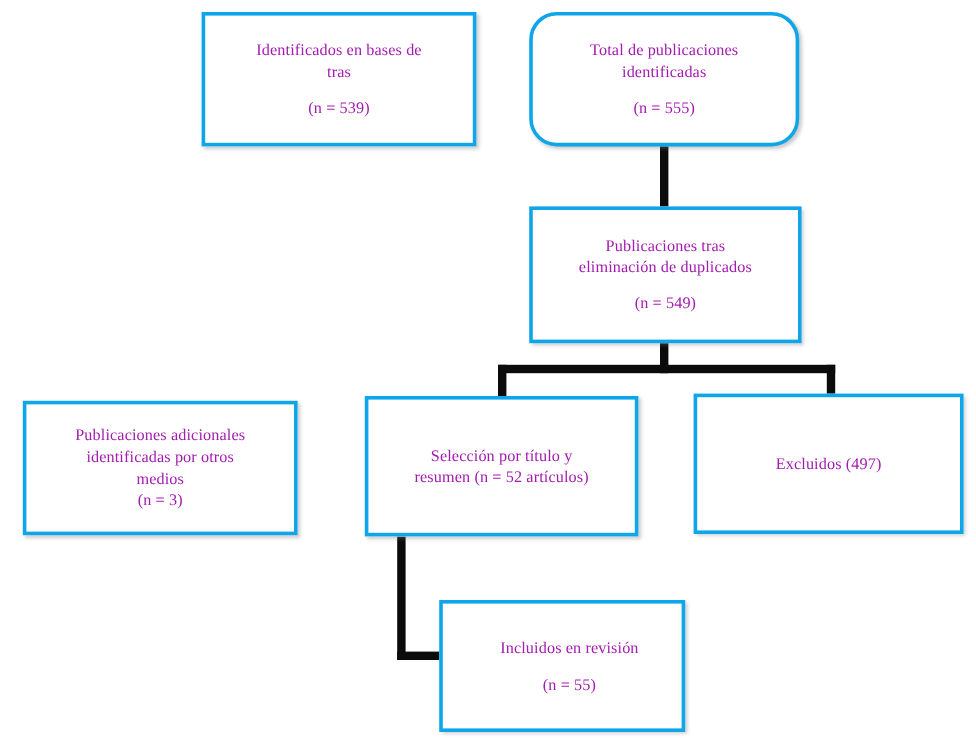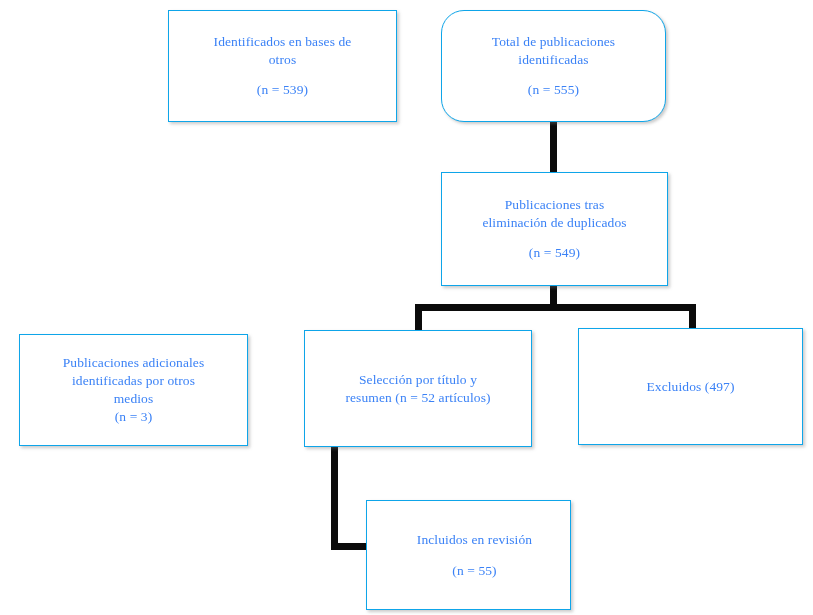--- a/index.html
+++ b/index.html
@@ -14,28 +14,28 @@
     background: #ffffff;
     font-family: "Liberation Serif", "DejaVu Serif", serif;
     overflow: hidden;
   }
 
   
   .box {
     position: absolute;
     box-sizing: border-box;
     background: #ffffff;
-    border: 1px solid #0ea5e9;
+    border: 3px solid #0ea5e9;
     box-shadow: 2px 2px 3px rgba(120,120,120,0.38);
     display: flex;
     flex-direction: column;
     align-items: center;
     justify-content: center;
     text-align: center;
-    color: #3b82f6;
+    color: #a21caf;
     font-size: 13.5px;
     line-height: 1.32;
     letter-spacing: 0.1px;
     padding: 4px 10px;
   }
   .box .line {
     display: block;
     white-space: nowrap;
   }
   .box .nline {
@@ -83,21 +83,21 @@
   <div class="conn v" id="conn-total-dup"></div>
   <div class="conn v" id="conn-dup-stem"></div>
   <div class="conn h" id="conn-split-bar"></div>
   <div class="conn v" id="conn-split-left"></div>
   <div class="conn v" id="conn-split-right"></div>
   <div class="conn v" id="conn-sel-down"></div>
   <div class="conn h" id="conn-sel-right"></div>
 
   <div class="box" id="box-identificados">
     <span class="line">Identificados en bases de</span>
-    <span class="line">otros</span>
+    <span class="line">tras</span>
     <span class="nline">(n = 539)</span>
   </div>
 
   <div class="box" id="box-total">
     <span class="line">Total de publicaciones</span>
     <span class="line">identificadas</span>
     <span class="nline">(n = 555)</span>
   </div>
 
   <div class="box" id="box-duplicados">

